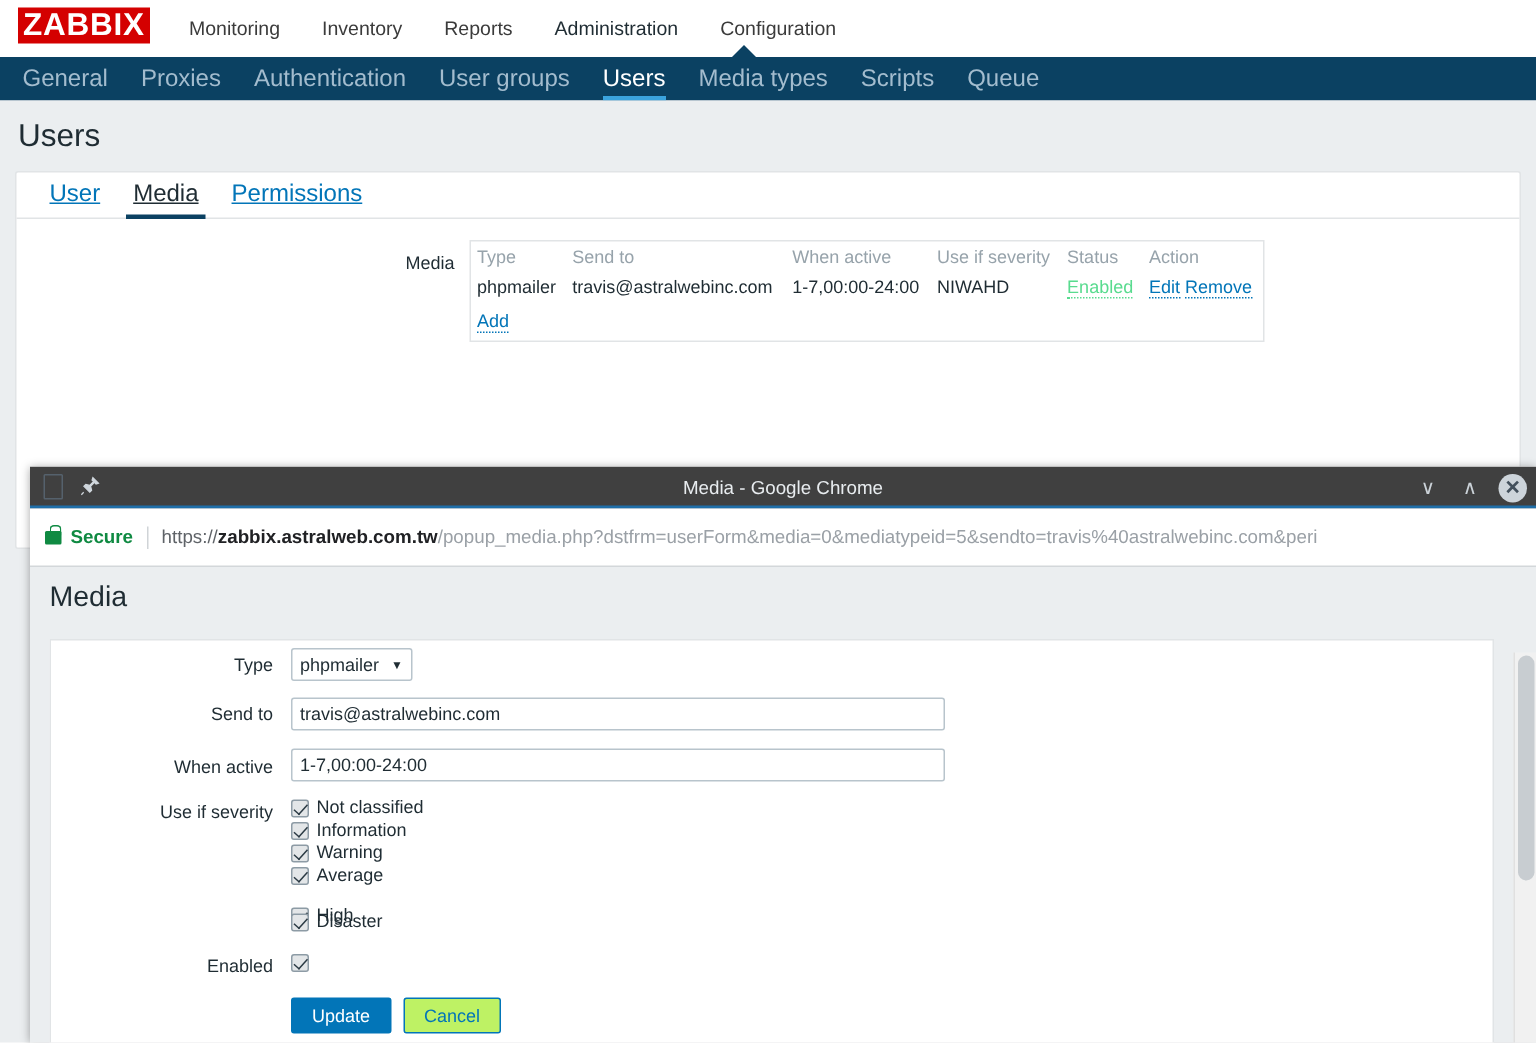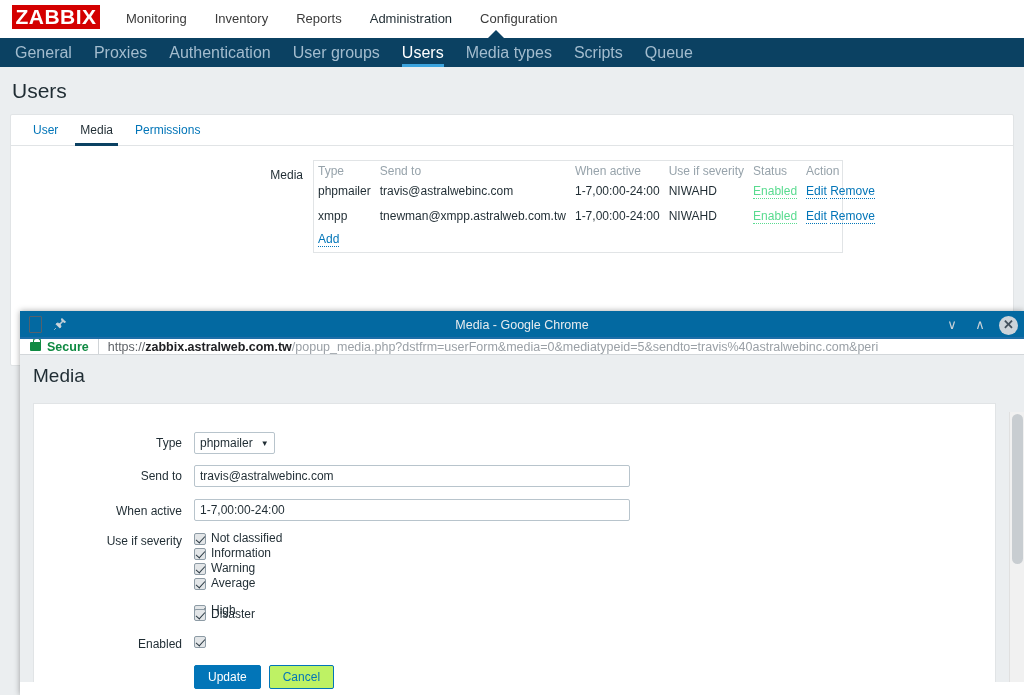--- a/index.html
+++ b/index.html
@@ -88,27 +88,28 @@
     border: 1px solid #e1e4e6;
     border-radius: 2px;
   }
   #tabs {
     height: 31px;
     border-bottom: 1px solid #e1e4e6;
     display: flex; align-items: center;
     padding-left: 11px;
   }
   .tab {
-    font-size: 12px;
+    font-size: 16px;
     color: #0275b8;
     padding: 0 11px;
     line-height: 30px;
     height: 31px;
     cursor: pointer;
     position: relative;
+    text-decoration: underline;
   }
   .tab.active { color: #1f2c33; }
   .tab.active::after {
     content: "";
     position: absolute; left: 6px; right: 6px; bottom: 0; height: 3px;
     background: #0b4162;
   }
 
   
   #media-row {
@@ -187,21 +188,21 @@
   #popup-window {
     position: absolute; left: 20px; top: 311px;
     width: 1004px; height: 384px;
     background: #ffffff;
     box-shadow: 0 0 6px rgba(0,0,0,0.35);
     overflow: hidden;
   }
   #titlebar {
     position: relative;
     height: 28px;
-    background: #0369a1;
+    background: #404040;
     border-bottom: 2px solid #1f6ea8;
   }
   #tb-doc-icon {
     position: absolute; left: 9px; top: 5px;
     width: 13px; height: 17px;
     border: 1px solid #55616c;
     border-radius: 1px;
   }
   #tb-pin-icon {
     position: absolute; left: 31px; top: 6px;
@@ -237,21 +238,21 @@
     color: #43505c;
     font-size: 13px;
     line-height: 18px;
     text-align: center;
     cursor: pointer;
     font-weight: bold;
   }
 
   #urlbar {
     position: relative;
-    height: 16px;
+    height: 39px;
     background: #ffffff;
     border-bottom: 1px solid #d3d7da;
     display: flex; align-items: center;
     padding-left: 10px;
     overflow: hidden;
     white-space: nowrap;
   }
   #lock-icon {
     width: 11px; height: 9px;
     background: #0f8a42;
@@ -442,28 +443,20 @@
           </thead>
           <tbody>
             <tr>
               <td>phpmailer</td>
               <td>travis@astralwebinc.com</td>
               <td>1-7,00:00-24:00</td>
               <td class="sev-green">NIWAHD</td>
               <td><a class="lnk-green">Enabled</a></td>
               <td><a class="lnk">Edit</a> <a class="lnk">Remove</a></td>
             </tr>
-            <tr class="spaced">
-              <td>xmpp</td>
-              <td>tnewman@xmpp.astralweb.com.tw</td>
-              <td>1-7,00:00-24:00</td>
-              <td class="sev-green">NIWAHD</td>
-              <td><a class="lnk-green">Enabled</a></td>
-              <td><a class="lnk">Edit</a> <a class="lnk">Remove</a></td>
-            </tr>
             <tr>
               <td id="add-link-cell" colspan="6"><a class="lnk">Add</a></td>
             </tr>
           </tbody>
         </table>
       </div>
     </div>
 
     <div id="main-buttons">
       <button class="btn primary">Update</button>

